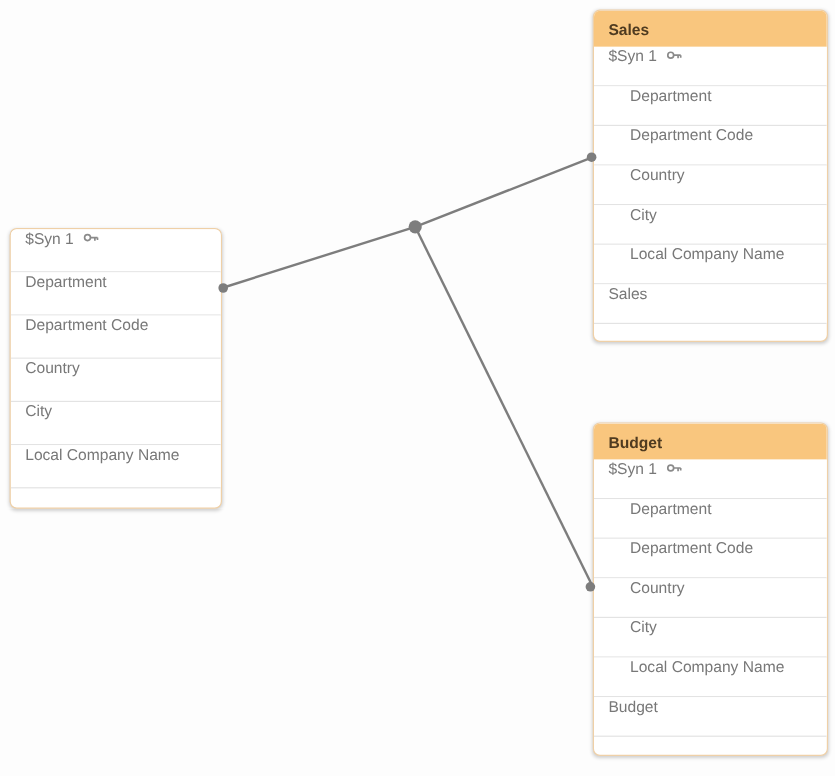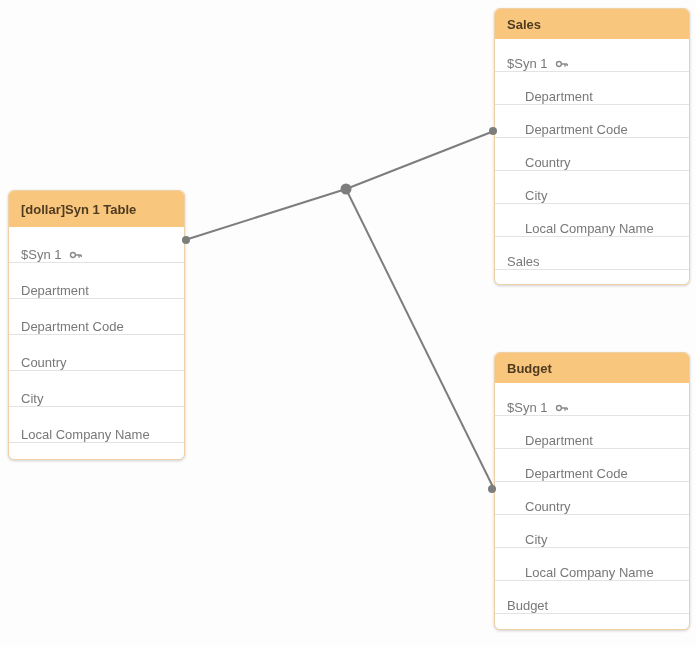--- a/index.html
+++ b/index.html
@@ -42,21 +42,21 @@
   }
   .card-left{left:8px; top:190px; width:177px; padding-bottom:16px;}
   .card-left .card-header{height:36px;}
   .card-left .row{height:36px;}
   .card-sales{left:494px; top:8px; width:196px; padding-bottom:14px;}
   .card-budget{left:494px; top:352px; width:196px; padding-bottom:15px;}
   .card-right .card-header{height:30px;}
   .card-right .row{height:33px;}
   .row{
     display:flex;
-    align-items:flex-end;
+    align-items:flex-start;
     padding:0 12px;
     border-bottom:1px solid var(--row-divider);
     color:var(--field-text);
     font-size:13px;
     background:#ffffff;
   }
   .row.indent{padding-left:30px;}
   .key-icon{
     display:inline-flex;
     align-items:center;
@@ -67,21 +67,20 @@
     left:0; top:0;
     pointer-events:none;
   }
 </style>
 </head>
 <body>
 
 <div class="canvas">
 
   <div class="table-card card-left">
-    <div class="card-header">[dollar]Syn 1 Table</div>
     <div class="row">
       <span>$Syn 1</span>
       <span class="key-icon">
         <svg width="14" height="14" viewBox="0 0 16 16">
             <g stroke="#8a8a8a" stroke-width="1.6" fill="none">
               <circle cx="4.5" cy="8" r="2.8"></circle>
               <path d="M7.3 8 H14 M11.5 8 v3 M14 8 v2.4"></path>
             </g>
           </svg>
       </span>

